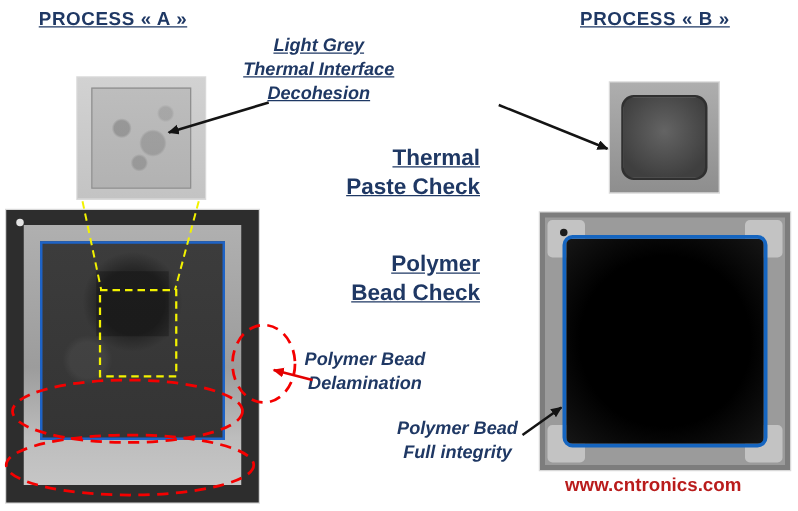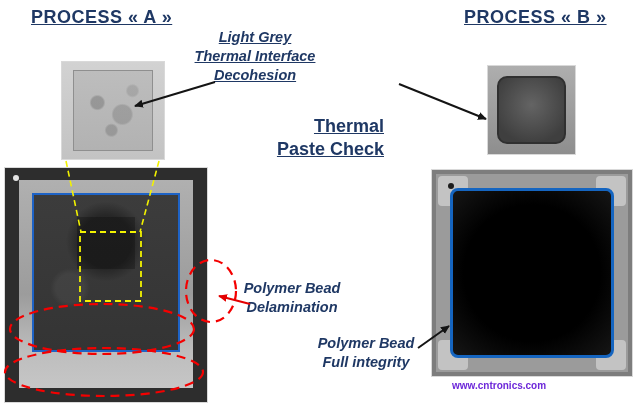--- a/index.html
+++ b/index.html
@@ -1,25 +1,25 @@
 <!DOCTYPE html>
 <html><head>
 <meta charset="utf-8">
 <style>
   html,body{margin:0;padding:0;background:#fff;}
   .stage{
     position:relative;width:638px;height:409px;background:#ffffff;
     font-family:"Liberation Sans", sans-serif;overflow:hidden;
   }
   .txt{position:absolute;white-space:pre-line;color:#1f3864;}
-  .process-title{font-size:18px;font-weight:bold;text-decoration:underline;letter-spacing:.5px;}
+  .process-title{font-size:15px;font-weight:bold;text-decoration:underline;letter-spacing:.5px;}
   .check-label{font-size:18px;font-weight:bold;text-decoration:underline;text-align:right;line-height:1.25;}
   .annot{font-size:14.5px;font-style:italic;font-weight:600;text-align:center;line-height:1.3;}
   .annot.underlined{text-decoration:underline;}
-  .watermark{position:absolute;left:452px;top:380px;font-size:10px;font-weight:600;color:#6d28d9;font-style:normal;}
+  .watermark{position:absolute;left:452px;top:380px;font-size:15px;font-weight:600;color:#b91c1c;font-style:normal;}
 
   
   .photo{position:absolute;box-shadow:0 0 0 1px rgba(0,0,0,.15);}
   
   .sampleA{left:62px;top:62px;width:102px;height:97px;background:linear-gradient(180deg,#d2d2d2,#c3c3c3);}
   .sampleA .paste{
     position:absolute;inset:8px 11px;background:#b9b9b9;border:1px solid #8f8f8f;
     background-image:
       radial-gradient(circle at 30% 40%, rgba(110,110,110,.45) 0 6px, transparent 8px),
       radial-gradient(circle at 62% 55%, rgba(120,120,120,.4) 0 9px, transparent 11px),
@@ -98,20 +98,22 @@
       <div class="corner-dot"></div>
     </div>
   </div>
 
   <div class="txt annot underlined" style="left:173px;top:28px;width:164px;text-align:center;">Light Grey
 Thermal Interface
 Decohesion</div>
 
   <div class="txt check-label" style="left:260px;top:115px;width:124px;">Thermal
 Paste Check</div>
+  <div class="txt check-label" style="left:260px;top:200px;width:124px;">Polymer
+Bead Check</div>
 
   <div class="txt annot" style="left:233px;top:279px;width:118px;">Polymer Bead
 Delamination</div>
   <div class="txt annot" style="left:300px;top:334px;width:132px;">Polymer Bead
 Full integrity</div>
 
   <div class="watermark">www.cntronics.com</div>
 
   <svg class="overlay" width="638" height="409" viewBox="0 0 638 409">
     <defs>

